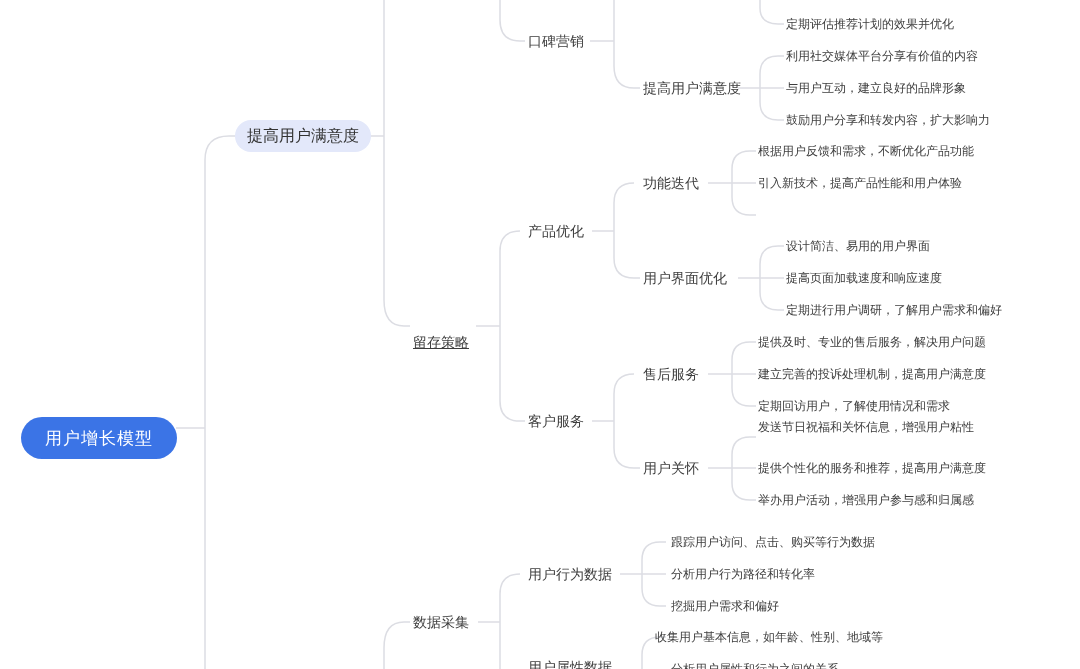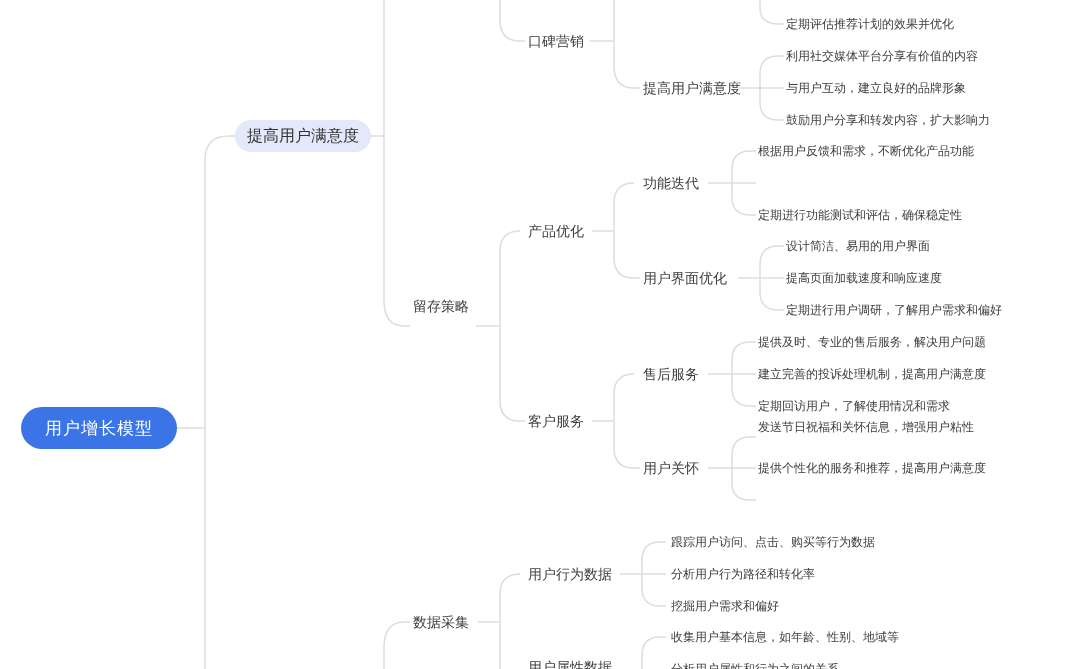--- a/index.html
+++ b/index.html
@@ -77,58 +77,59 @@
     <path d="M478 622 H500"></path>
     <path d="M520 574 Q500 574 500 594 V669"></path>
 
     <path d="M620 574 H642"></path>
     <path d="M666 542 H660 Q642 542 642 560 V588 Q642 606 660 606 H666"></path>
     <path d="M642 574 H666"></path>
 
     <path d="M666 637 H660 Q642 637 642 655 V669"></path>
   </svg>
 
-  <div class="node root" style="left:21px; top:407px;">用户增长模型</div>
+  <div class="node root" style="left:21px; top:417px;">用户增长模型</div>
 
   <div class="node l1" style="left:235px; top:120px;">提高用户满意度</div>
 
   <div class="node l2" style="left:528px; top:31px;">口碑营销</div>
-  <div class="node l2" style="left:413px; top:296px;">留存策略</div>
+  <div class="node l2" style="left:413px; top:332px;text-decoration:underline;">留存策略</div>
   <div class="node l2" style="left:413px; top:612px;text-align:right;">数据采集</div>
 
   <div class="node l3" style="left:643px; top:78px;">提高用户满意度</div>
   <div class="node l3" style="left:528px; top:221px;">产品优化</div>
   <div class="node l3" style="left:528px; top:411px;">客户服务</div>
   <div class="node l3" style="left:528px; top:564px;">用户行为数据</div>
   <div class="node l3" style="left:528px; top:657px;">用户属性数据</div>
 
   <div class="node l3" style="left:643px; top:173px;">功能迭代</div>
   <div class="node l3" style="left:643px; top:268px;text-align:right;">用户界面优化</div>
   <div class="node l3" style="left:643px; top:364px;">售后服务</div>
   <div class="node l3" style="left:643px; top:458px;">用户关怀</div>
 
   <div class="node leaf" style="left:786px; top:14px;">定期评估推荐计划的效果并优化</div>
 
   <div class="node leaf" style="left:786px; top:46px;">利用社交媒体平台分享有价值的内容</div>
   <div class="node leaf" style="left:786px; top:78px;">与用户互动，建立良好的品牌形象</div>
   <div class="node leaf" style="left:786px; top:110px;">鼓励用户分享和转发内容，扩大影响力</div>
 
   <div class="node leaf" style="left:758px; top:141px;">根据用户反馈和需求，不断优化产品功能</div>
-  <div class="node leaf" style="left:758px; top:205px;">定期进行功能测试和评估，确保稳定性</div>
+  <div class="node leaf" style="left:758px; top:173px;">引入新技术，提高产品性能和用户体验</div>
 
   <div class="node leaf" style="left:786px; top:236px;">设计简洁、易用的用户界面</div>
   <div class="node leaf" style="left:786px; top:268px;">提高页面加载速度和响应速度</div>
   <div class="node leaf" style="left:786px; top:300px;">定期进行用户调研，了解用户需求和偏好</div>
 
   <div class="node leaf" style="left:758px; top:332px;">提供及时、专业的售后服务，解决用户问题</div>
   <div class="node leaf" style="left:758px; top:364px;">建立完善的投诉处理机制，提高用户满意度</div>
   <div class="node leaf" style="left:758px; top:396px;">定期回访用户，了解使用情况和需求</div>
 
   <div class="node leaf" style="left:758px; top:417px;font-family:Liberation Serif, serif;">发送节日祝福和关怀信息，增强用户粘性</div>
   <div class="node leaf" style="left:758px; top:458px;">提供个性化的服务和推荐，提高用户满意度</div>
+  <div class="node leaf" style="left:758px; top:490px;">举办用户活动，增强用户参与感和归属感</div>
 
   <div class="node leaf" style="left:671px; top:532px;">跟踪用户访问、点击、购买等行为数据</div>
   <div class="node leaf" style="left:671px; top:564px;">分析用户行为路径和转化率</div>
   <div class="node leaf" style="left:671px; top:596px;">挖掘用户需求和偏好</div>
 
-  <div class="node leaf" style="left:671px; top:627px;text-align:center;">收集用户基本信息，如年龄、性别、地域等</div>
+  <div class="node leaf" style="left:655px; top:627px;text-align:center;">收集用户基本信息，如年龄、性别、地域等</div>
   <div class="node leaf" style="left:671px; top:659px;">分析用户属性和行为之间的关系</div>
 </div>
 
 </body></html>

